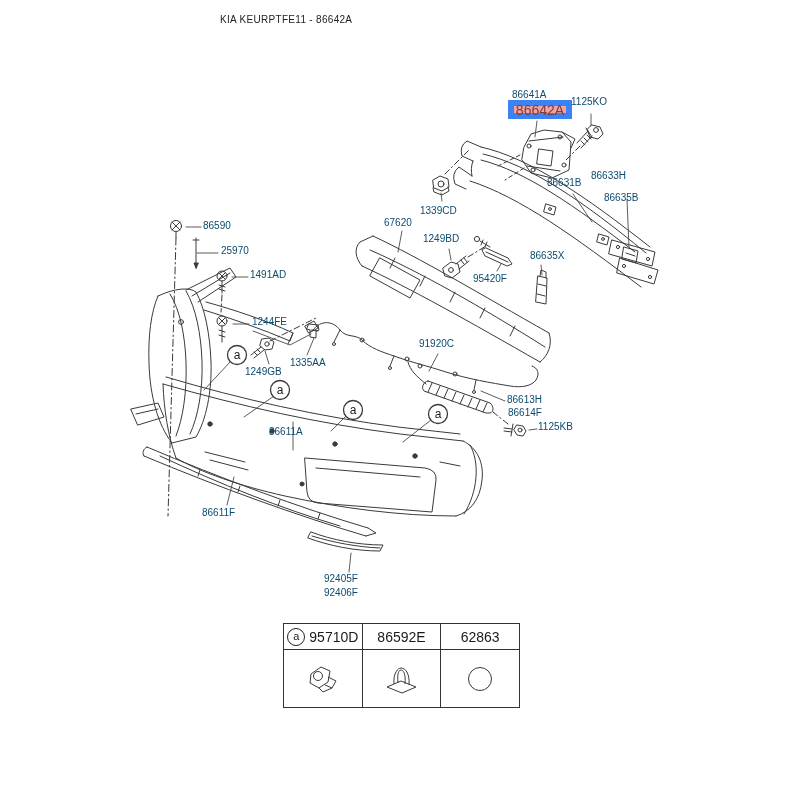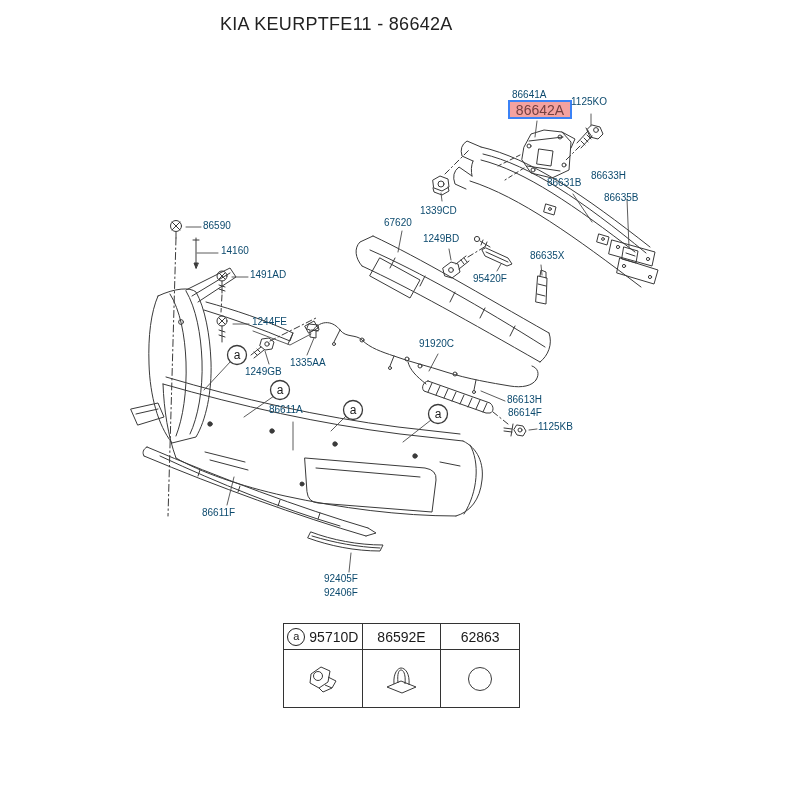--- a/index.html
+++ b/index.html
@@ -1,22 +1,22 @@
 <!DOCTYPE html>
 <html><head>
 <meta charset="utf-8">
 <style>
   html,body{margin:0;padding:0;background:#ffffff;}
   #stage{position:relative;width:800px;height:800px;background:#ffffff;overflow:hidden;
          font-family:"Liberation Sans",sans-serif;color:#1a1a1a;}
   #art{position:absolute;left:0;top:0;}
-  .title{position:absolute;left:220px;top:14px;font-size:18px;letter-spacing:.3px;color:#222;white-space:nowrap;}
+  .title{position:absolute;left:220px;top:14px;font-size:10px;letter-spacing:.3px;color:#222;white-space:nowrap;}
   .lbl{position:absolute;font-size:10px;line-height:1;white-space:nowrap;color:#0c4a6e;}
   .hl{position:absolute;left:508px;top:100px;width:64px;height:19px;box-sizing:border-box;
-      background:#f4a2a0;border:2px solid #3b82f6;display:flex;align-items:center;justify-content:center;
+      background:#f4a2a0;border:6px solid #3b82f6;display:flex;align-items:center;justify-content:center;
       font-size:14px;color:#774040;}
   
   .ptable{position:absolute;left:283px;top:623px;width:237px;height:85px;box-sizing:border-box;
           border:1.5px solid #333;display:flex;flex-direction:column;background:#fff;}
   .thead{display:flex;height:25px;border-bottom:1.5px solid #333;}
   .trow{display:flex;flex:1;}
   .tcell{flex:1;display:flex;align-items:center;justify-content:center;gap:4px;
          border-right:1.5px solid #333;font-size:14px;}
   .tcell:last-child{border-right:none;}
   .amark{display:inline-flex;align-items:center;justify-content:center;width:16px;height:16px;
@@ -309,27 +309,27 @@
   <div class="lbl" style="left:571px;top:97px">1125KO</div>
   <div class="lbl" style="left:547px;top:178px">86631B</div>
   <div class="lbl" style="left:591px;top:171px">86633H</div>
   <div class="lbl" style="left:604px;top:193px">86635B</div>
   <div class="lbl" style="left:420px;top:206px">1339CD</div>
   <div class="lbl" style="left:384px;top:218px">67620</div>
   <div class="lbl" style="left:423px;top:234px">1249BD</div>
   <div class="lbl" style="left:530px;top:251px">86635X</div>
   <div class="lbl" style="left:473px;top:274px">95420F</div>
   <div class="lbl" style="left:203px;top:221px">86590</div>
-  <div class="lbl" style="left:221px;top:246px">14160</div>
+  <div class="lbl" style="left:221px;top:246px">25970</div>
   <div class="lbl" style="left:250px;top:270px">1491AD</div>
   <div class="lbl" style="left:252px;top:317px">1244FE</div>
   <div class="lbl" style="left:290px;top:358px">1335AA</div>
   <div class="lbl" style="left:245px;top:367px">1249GB</div>
   <div class="lbl" style="left:419px;top:339px">91920C</div>
-  <div class="lbl" style="left:269px;top:405px">86611A</div>
+  <div class="lbl" style="left:269px;top:427px">86611A</div>
   <div class="lbl" style="left:507px;top:395px">86613H</div>
   <div class="lbl" style="left:508px;top:408px">86614F</div>
   <div class="lbl" style="left:538px;top:422px">1125KB</div>
   <div class="lbl" style="left:202px;top:508px">86611F</div>
   <div class="lbl" style="left:324px;top:574px">92405F</div>
   <div class="lbl" style="left:324px;top:588px">92406F</div>
 
   <div class="ptable">
     <div class="thead">
       <div class="tcell">

